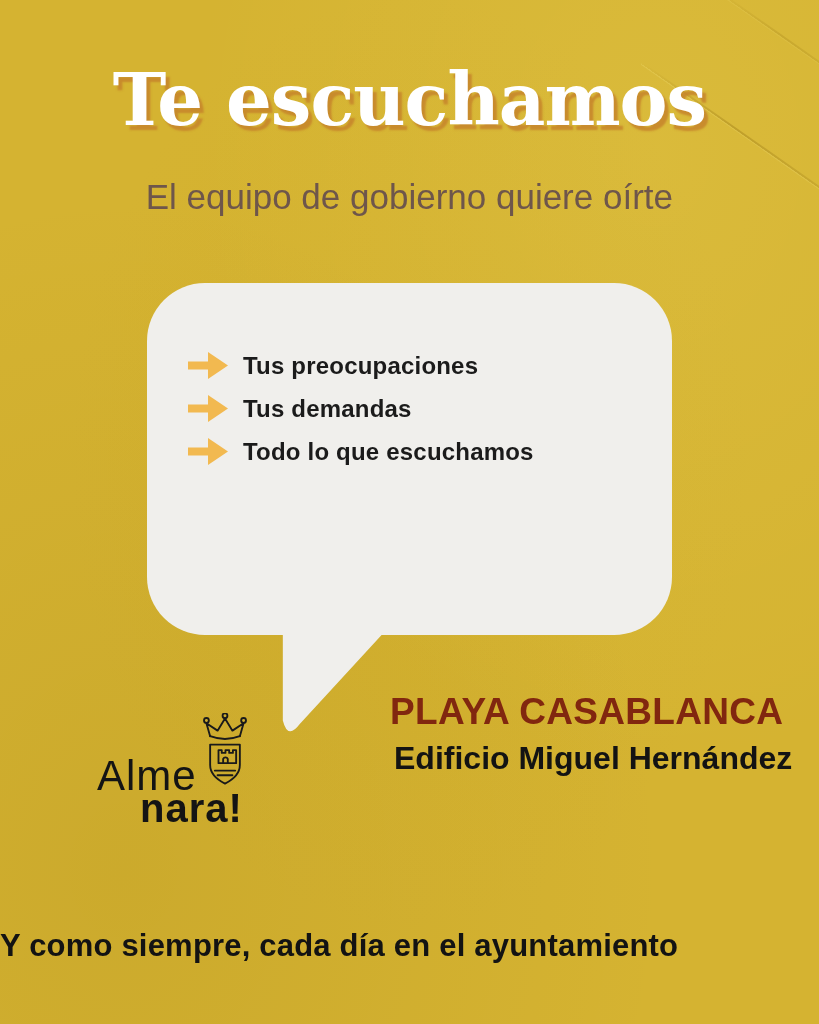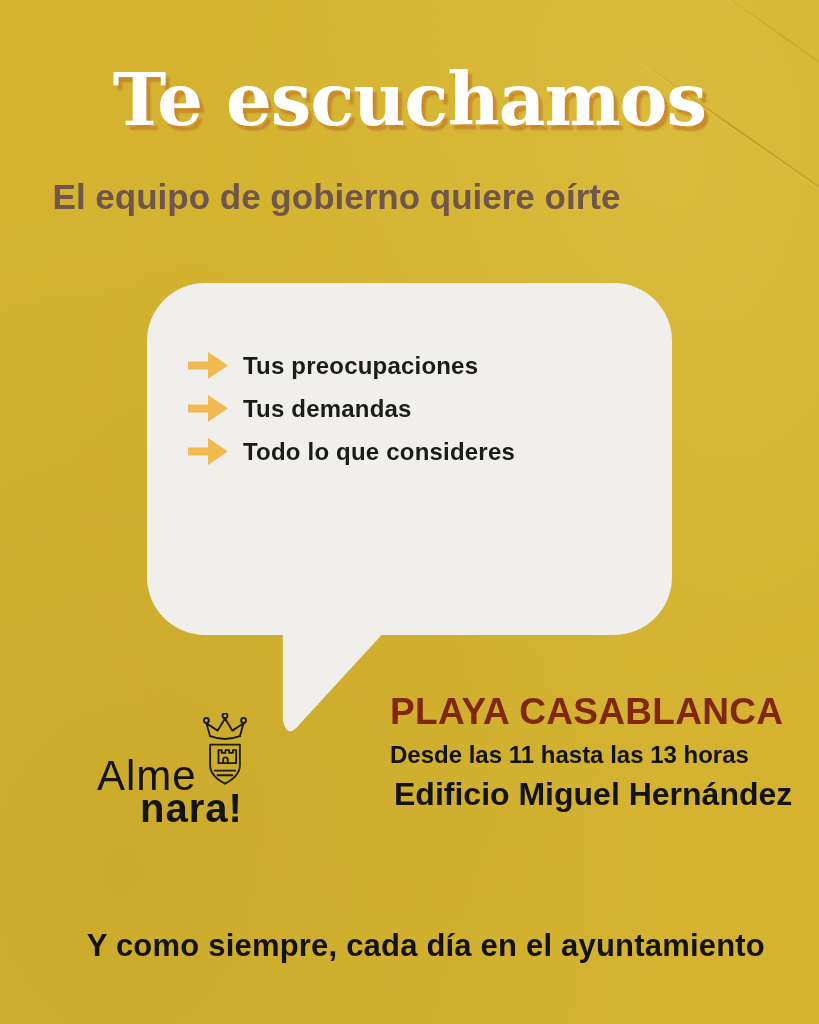--- a/index.html
+++ b/index.html
@@ -23,22 +23,22 @@
 
   .title {
     position:absolute; left:0; top:64px; width:819px; text-align:center;
     font-family:"DejaVu Serif", serif; font-weight:bold;
     font-size:72px; line-height:1; color:#ffffff;
     text-shadow:4px 5px 2px rgba(198,132,44,0.85);
     letter-spacing:-1px;
   }
 
   .subtitle {
-    position:absolute; left:0; top:178px; width:673px; text-align:center;
-    font-weight:bold; font-size:35px; line-height:1.1; color:#6e564b;
+    position:absolute; left:0; top:178px; width:673px; text-align:right;
+    font-weight:normal; font-size:35px; line-height:1.1; color:#6e564b;
   }
 
   .bubble {
     position:absolute; left:147px; top:283px; width:525px; height:352px;
     background:#f0efec; border-radius:58px;
   }
   .bubble-tail { position:absolute; left:272px; top:628px; width:118px; height:116px; }
 
   .list { position:absolute; left:188px; top:344px; }
   .list .row { display:flex; align-items:center; height:43px; }
@@ -50,21 +50,21 @@
   .logo .l1 { position:absolute; left:2px; top:42px; font-size:42px; font-weight:normal; color:#141414; letter-spacing:1px; }
   .logo .l2 { position:absolute; left:45px; top:76px; font-size:40px; font-weight:bold; color:#141414; letter-spacing:1px;text-align:center; }
 
   .event { position:absolute; left:390px; top:691px; width:410px; }
   .event .location { font-size:37px; font-weight:bold; color:#81270f; letter-spacing:0.3px; }
   .event .day   { margin-top:7px;  font-size:32px; font-weight:bold; color:#131313; }
   .event .time  { margin-top:8px;  font-size:24px; font-weight:bold; color:#131313; }
   .event .venue { margin-top:7px; margin-left:4px; font-size:32px; font-weight:bold; color:#131313; }
 
   .footer {
-    position:absolute; left:0; top:928px; width:765px; text-align:right;
+    position:absolute; left:0; top:928px; width:765px; text-align:left;
     font-size:31px; font-weight:bold; color:#131313; letter-spacing:0.2px;
   }
 </style>
 </head>
 <body>
 
 <div class="canvas">
 
   <div class="crease c1"></div>
   <div class="crease c2"></div>
@@ -91,21 +91,21 @@
           <rect x="0" y="9.5" width="22" height="8" fill="#f2b950"></rect>
           <polygon points="20,0 40,13.5 20,27" fill="#f2b950"></polygon>
         </svg>
       <span class="row-text">Tus demandas</span>
     </div>
     <div class="row">
       <svg class="arrow" viewBox="0 0 40 27">
           <rect x="0" y="9.5" width="22" height="8" fill="#f2b950"></rect>
           <polygon points="20,0 40,13.5 20,27" fill="#f2b950"></polygon>
         </svg>
-      <span class="row-text">Todo lo que consideres</span>
+      <span class="row-text">Todo lo que escuchamos</span>
     </div>
   </div>
 
   <div class="logo">
     <svg class="crest" viewBox="0 0 60 84" aria-hidden="true">
       <g stroke="#1a1a1a" stroke-width="2" fill="none" stroke-linejoin="round" stroke-linecap="round">
         <path d="M14 25 L10 11 L22 19 L30 6 L38 19 L50 11 L46 25"></path>
         <circle cx="10" cy="8" r="2.6"></circle>
         <circle cx="30" cy="3" r="2.6"></circle>
         <circle cx="50" cy="8" r="2.6"></circle>
@@ -116,19 +116,18 @@
         <path d="M19 62 H41"></path>
         <path d="M22 67 H38"></path>
       </g>
     </svg>
     <div class="l1">Alme</div>
     <div class="l2">nara!</div>
   </div>
 
   <div class="event">
     <div class="location">PLAYA CASABLANCA</div>
-    <div class="time">Desde las 11 hasta las 13 horas</div>
     <div class="venue">Edificio Miguel Hernández</div>
   </div>
 
   <div class="footer">Y como siempre, cada día en el ayuntamiento</div>
 
 </div>
 
 </body></html>

